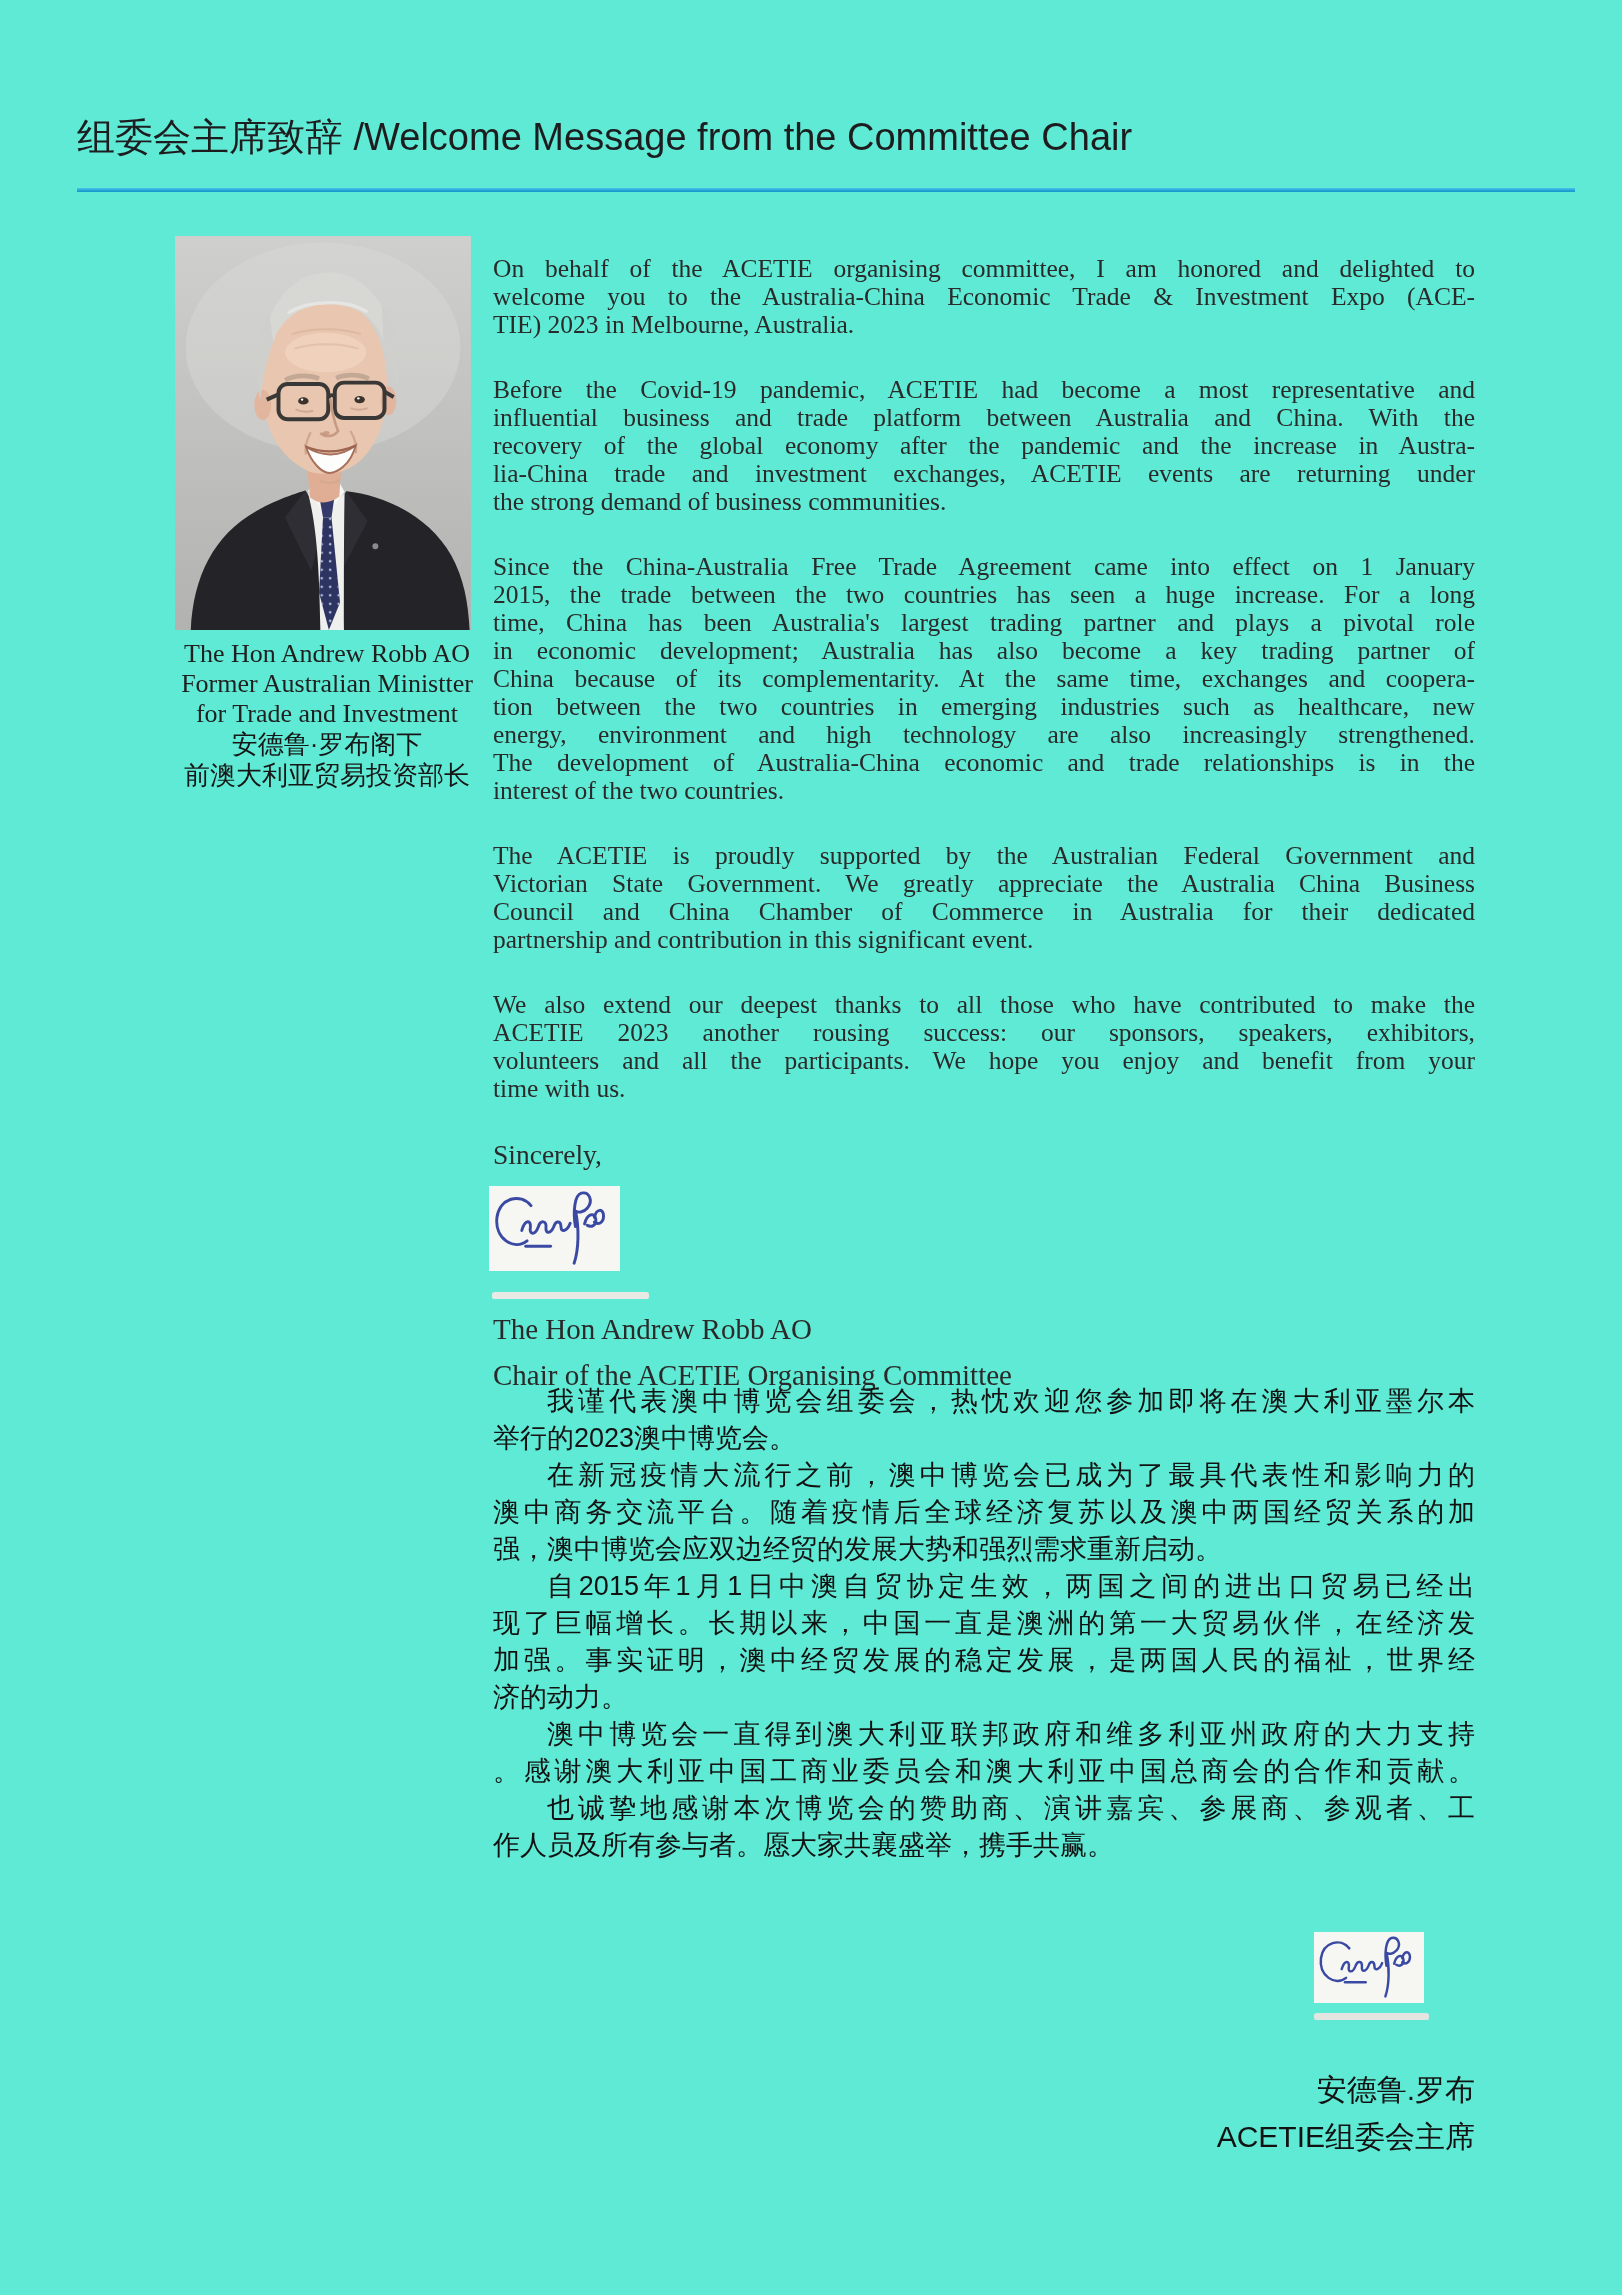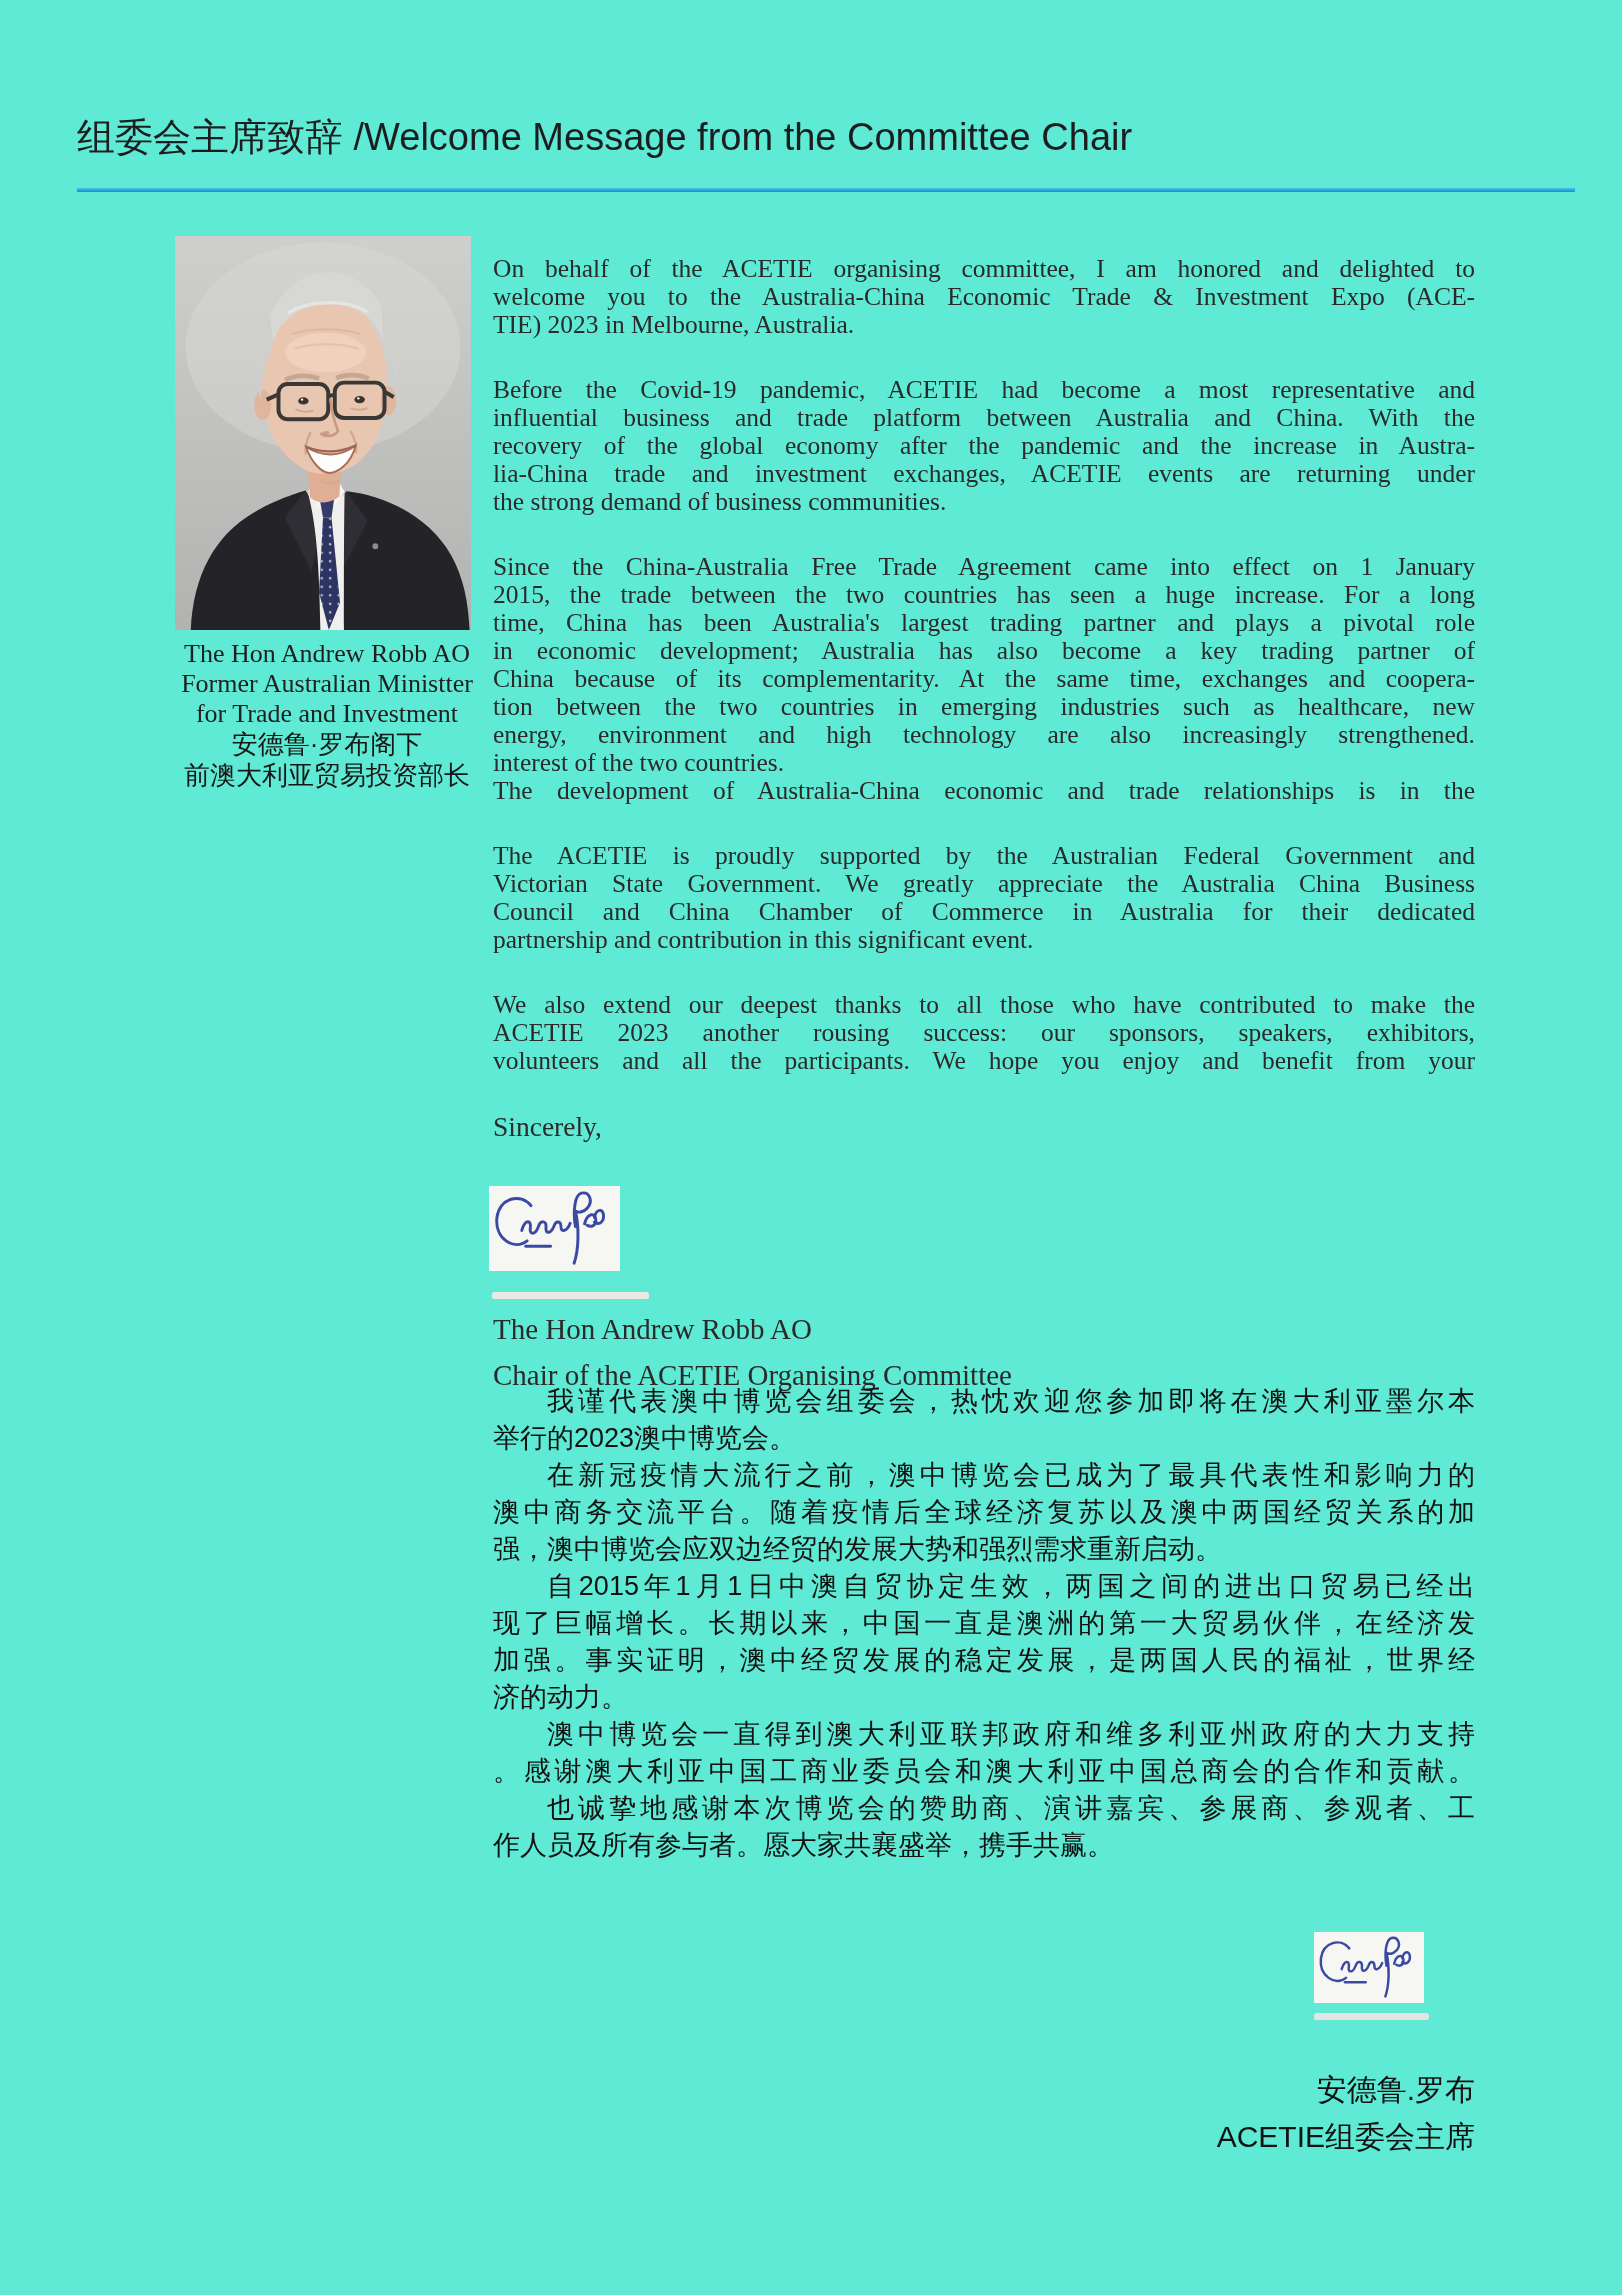--- a/index.html
+++ b/index.html
@@ -174,33 +174,34 @@
           <div class="ln last">the strong demand of business communities.</div>
         </div>
         <div class="para">
           <div class="ln">Since the China-Australia Free Trade Agreement came into effect on 1 January</div>
           <div class="ln">2015, the trade between the two countries has seen a huge increase. For a long</div>
           <div class="ln">time, China has been Australia's largest trading partner and plays a pivotal role</div>
           <div class="ln">in economic development; Australia has also become a key trading partner of</div>
           <div class="ln">China because of its complementarity. At the same time, exchanges and coopera-</div>
           <div class="ln">tion between the two countries in emerging industries such as healthcare, new</div>
           <div class="ln">energy, environment and high technology are also increasingly strengthened.</div>
+          <div class="ln">The development of Australia-China economic and trade relationships is in the</div>
           <div class="ln last">interest of the two countries.</div>
-          <div class="ln">The development of Australia-China economic and trade relationships is in the</div>
         </div>
         <div class="para">
           <div class="ln">The ACETIE is proudly supported by the Australian Federal Government and</div>
           <div class="ln">Victorian State Government. We greatly appreciate the Australia China Business</div>
           <div class="ln">Council and China Chamber of Commerce in Australia for their dedicated</div>
           <div class="ln last">partnership and contribution in this significant event.</div>
         </div>
         <div class="para">
           <div class="ln">We also extend our deepest thanks to all those who have contributed to make the</div>
           <div class="ln">ACETIE 2023 another rousing success: our sponsors, speakers, exhibitors,</div>
           <div class="ln">volunteers and all the participants. We hope you enjoy and benefit from your</div>
+          <div class="ln last">time with us.</div>
         </div>
       </div>
     <div class="closing">Sincerely,</div>
   </div>
 
   <div class="sig sig1">
     <svg viewBox="0 0 200 130">
         <use href="#sigpath"></use>
       </svg>
   </div>

